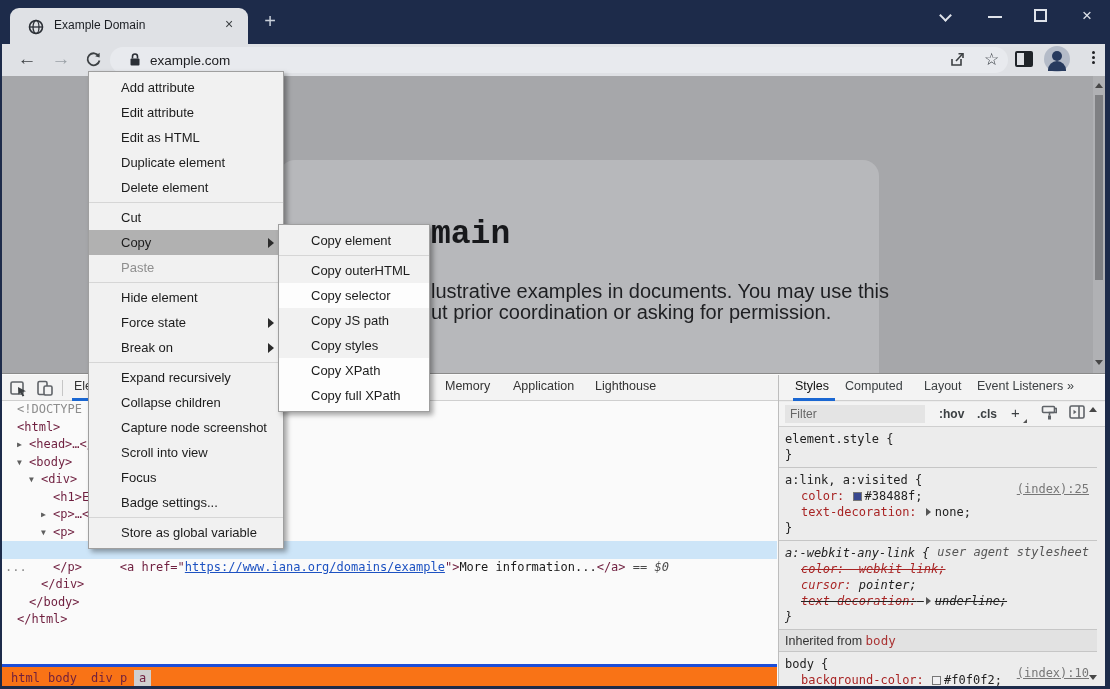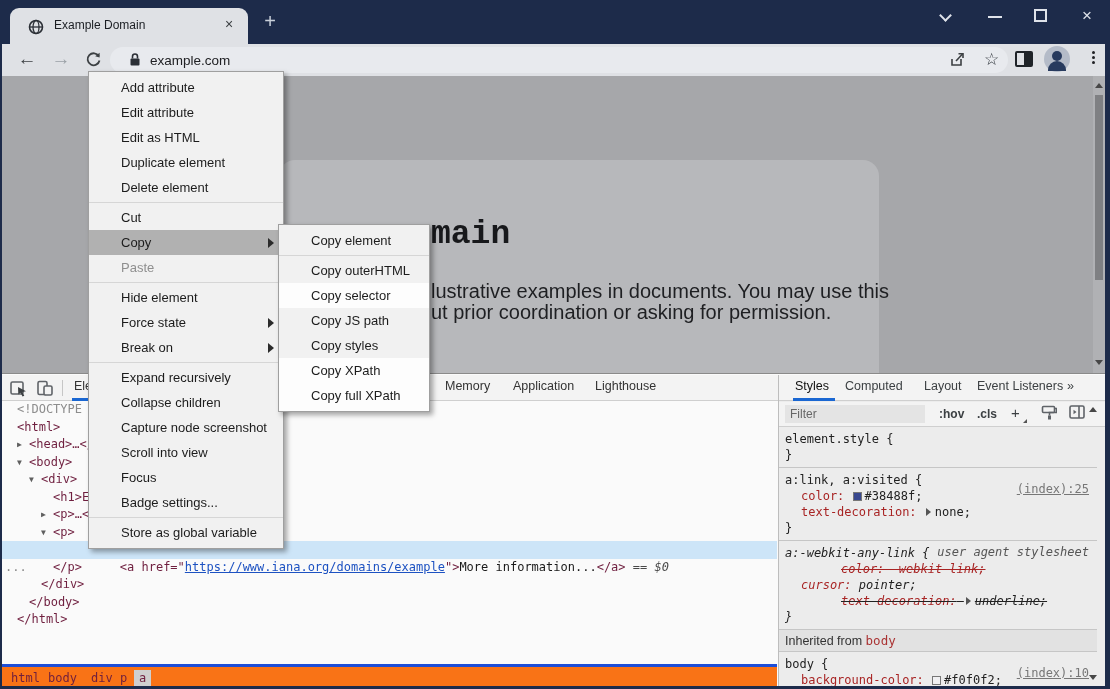--- a/index.html
+++ b/index.html
@@ -96,21 +96,21 @@
   .sp-filter { position:absolute; left:6px; top:3px; width:140px; height:18px; background:#e4e4e4; border:none; font-size:12px; color:#444; padding-left:5px; font-family:"Liberation Sans",sans-serif; }
   .sp-filter::placeholder { color:#666; }
   .sp-tog { position:absolute; top:5px; font-size:12px; font-weight:bold; color:#3c4043; }
   .sp-plus { font-size:15px; font-weight:normal; }
   .corner { position:absolute; left:244px; top:17px; width:0; height:0; border-left:4px solid transparent; border-bottom:4px solid #555; }
   .sp-content { position:absolute; left:0; top:52px; width:318px; height:260px; font-family:"DejaVu Sans Mono", monospace; font-size:12px; color:#222; }
   .sec { position:relative; padding:4px 0 4px 6px; border-bottom:1px solid #c6c6c6; }
   .sline { height:16px; line-height:16px; white-space:pre; }
   .prop { padding-left:16px; }
   .pname { color:#a82424; }
-  .struck { text-decoration:line-through;margin-left:40px; }
+  .struck { text-decoration:line-through; }
   .idx { position:absolute; right:8px; top:4px; color:#777; text-decoration:underline;margin-top:10px; }
   .ua { position:absolute; right:8px; top:4px; color:#555; font-style:italic; }
   .italic { font-style:italic; }
   .swatch { display:inline-block; width:9px; height:9px; border:1px solid #777; margin:0 3px 0 1px; vertical-align:-1px; }
   .exp { display:inline-block; width:0; height:0; border-top:4px solid transparent; border-bottom:4px solid transparent; border-left:5px solid #555; margin:0 4px 0 2px; }
   .inh { padding:3px 0 3px 6px; background:#e2e2e2; border-bottom:1px solid #c6c6c6; font-family:"Liberation Sans",sans-serif; font-size:12.5px; color:#333; height:22px; line-height:16px; }
   .inh .target { color:#a33; font-family:"DejaVu Sans Mono",monospace; }
 
   .frame-right { position:absolute; right:0; top:0; width:5px; height:689px; background:#1d2b4a; z-index:90; }
   .frame-bottom { position:absolute; left:0; bottom:0; width:1110px; height:3px; background:#1d2b4a; z-index:90; }

